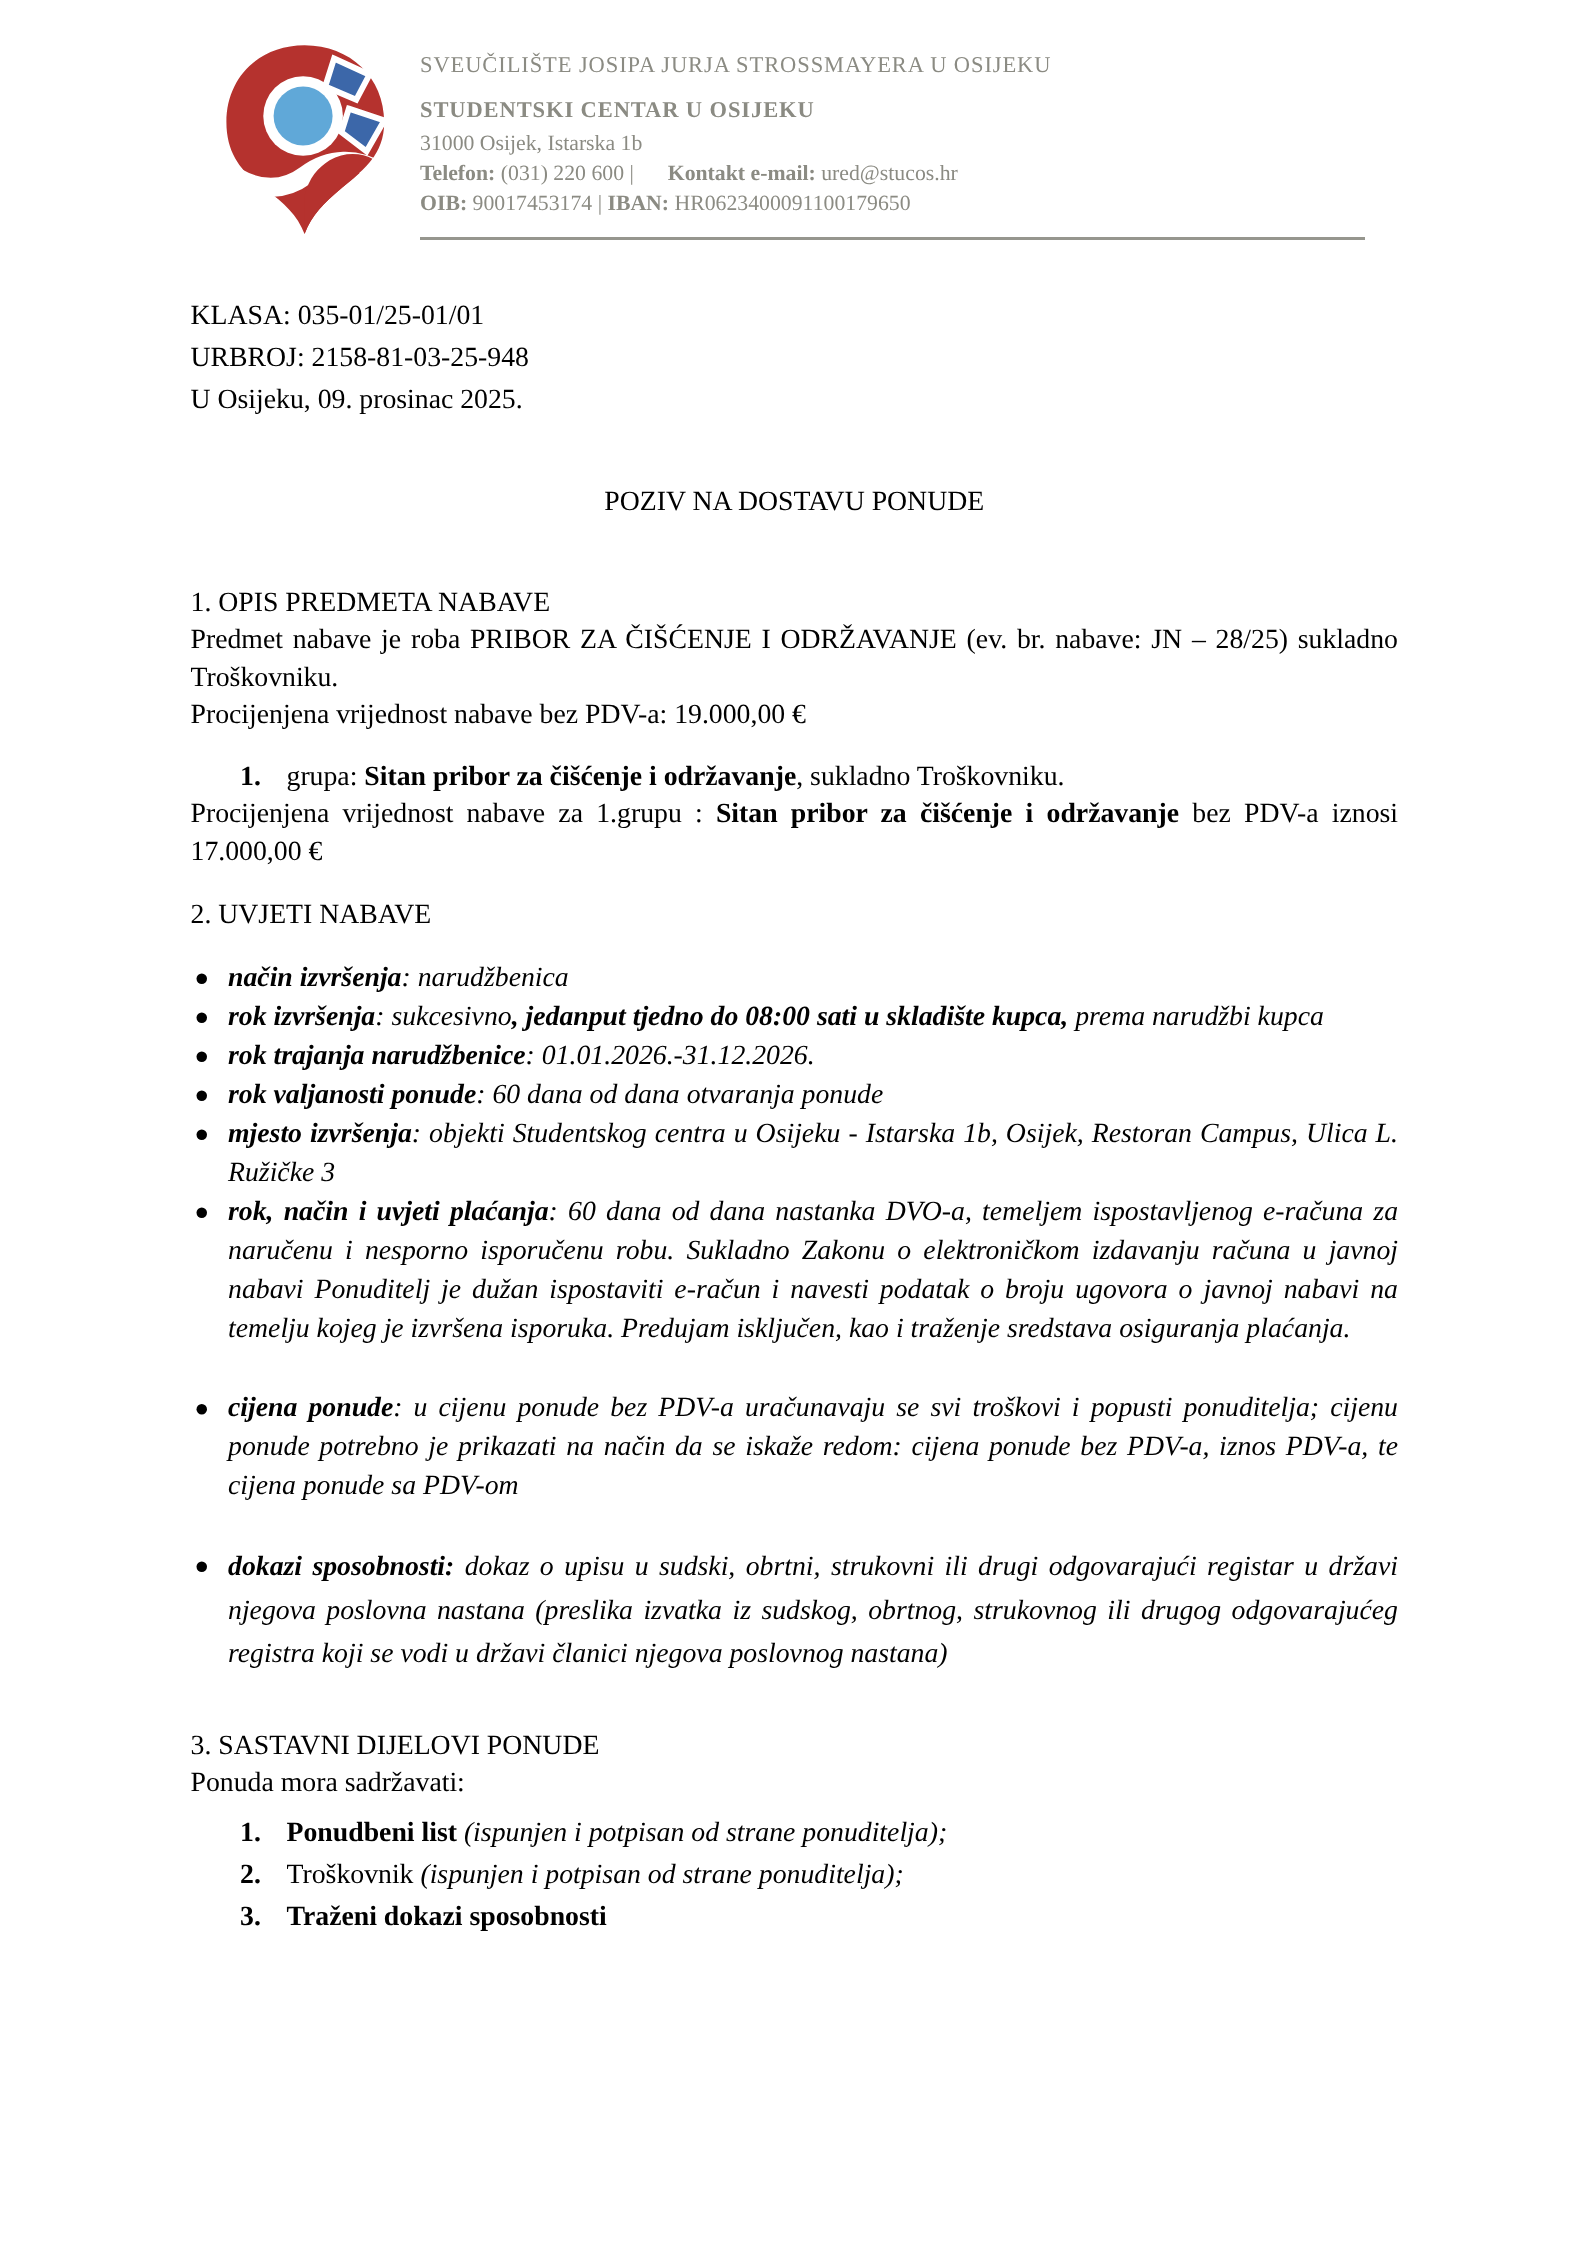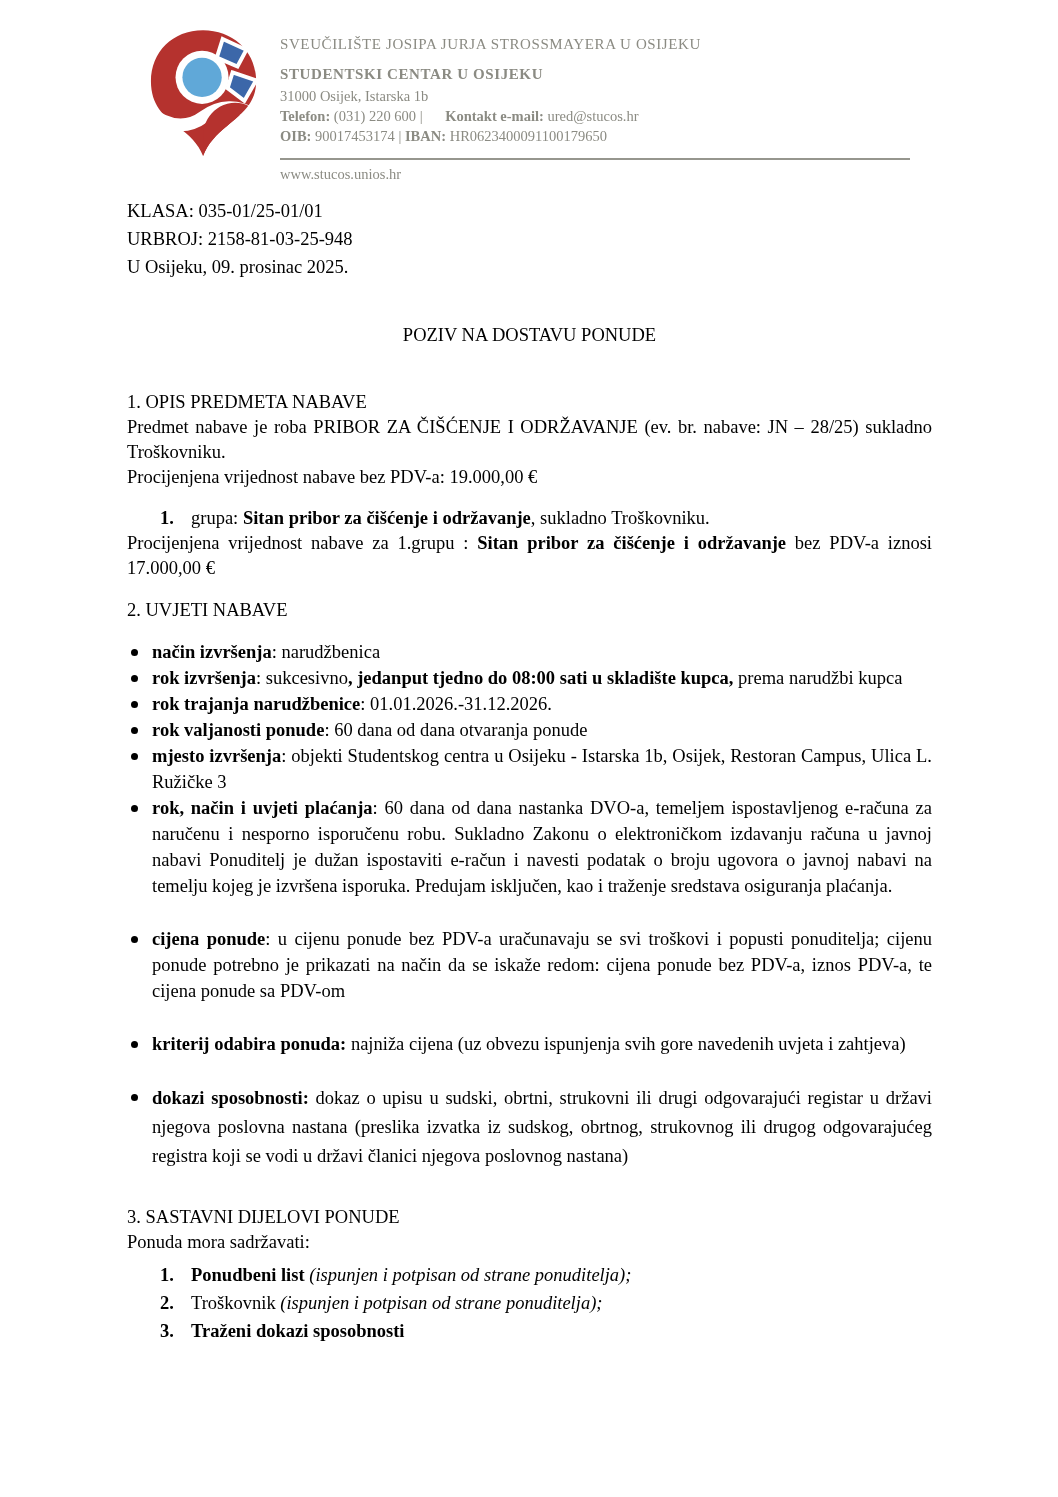--- a/index.html
+++ b/index.html
@@ -54,21 +54,21 @@
   p.para { margin: 0; }
   .just { text-align: justify; text-justify: inter-word; }
   .mt14 { margin-top: 14px; }
   .mt16 { margin-top: 16px; }
   .mt18 { margin-top: 18px; }
   .mt35 { margin-top: 35px; }
 
   .numitem { display: flex; margin-left: 33px; }
   .numitem .num { flex: 0 0 31px; font-weight: bold; }
 
-  ul.bullets { list-style: none; margin: 16px 0 0 0; padding: 0; line-height: 26px; }
+  ul.bullets { list-style: none; margin: 16px 0 0 0; padding: 0; line-height: 26px; font-style: italic; }
   li.bullet { display: flex; padding-left: 4px; }
   li.bullet .dot {
     flex: 0 0 7px; width: 7px; height: 7px;
     margin: 10px 14px 0 0;
     border-radius: 50%; background: #000000;
   }
   li.bullet .bt { flex: 1 1 auto; }
   li.gap { margin-top: 27px; }
   li.wide .bt { line-height: 29px; }
 
@@ -93,21 +93,20 @@
         <path d="M57,130 C62,117 70,109 82,99 C90,92 98,86 103,79 C96,75 84,74 74,80 C66,85 60,92 57,104 Z" fill="#b5322e"></path>
       </svg>
     </div>
     <div class="lh-text" style="color: rgb(139, 139, 131);">
       <div class="lh-line1">SVEUČILIŠTE JOSIPA JURJA STROSSMAYERA U OSIJEKU</div>
       <div class="lh-line2">STUDENTSKI CENTAR U OSIJEKU</div>
       <div class="lh-line">31000 Osijek, Istarska 1b</div>
       <div class="lh-line"><span style="font-weight: bold;">Telefon: </span><span>(031) 220 600  |  </span><span style="font-weight: bold; margin-left: 19px;">Kontakt e-mail: </span><span>ured@stucos.hr</span></div>
       <div class="lh-line"><span style="font-weight: bold;">OIB: </span><span>90017453174  |  </span><span style="font-weight: bold;">IBAN: </span><span>HR0623400091100179650</span></div>
       <div class="lh-rule"></div>
-      <div class="lh-site">www.stucos.unios.hr</div>
     </div>
   </header>
 
   <main class="content">
 
     <div class="meta">
       <div>KLASA: 035-01/25-01/01</div>
       <div>URBROJ: 2158-81-03-25-948</div>
       <div>U Osijeku, 09. prosinac 2025.</div>
     </div>
@@ -151,24 +150,20 @@
         <div class="bt just"><span style="font-weight: bold;">mjesto izvršenja</span><span>: objekti Studentskog centra u Osijeku - Istarska 1b, Osijek, Restoran Campus, Ulica L. Ružičke 3</span></div>
       </li>
       <li class="bullet">
         <span class="dot"></span>
         <div class="bt just"><span style="font-weight: bold;">rok, način i uvjeti plaćanja</span><span>: 60 dana od dana nastanka DVO-a, temeljem ispostavljenog e-računa za naručenu i nesporno isporučenu robu. Sukladno Zakonu o elektroničkom izdavanju računa u javnoj nabavi Ponuditelj je dužan ispostaviti e-račun i navesti podatak o broju ugovora o javnoj nabavi na temelju kojeg je izvršena isporuka. Predujam isključen, kao i traženje sredstava osiguranja plaćanja.</span></div>
       </li>
       <li class="bullet gap">
         <span class="dot"></span>
         <div class="bt just"><span style="font-weight: bold;">cijena ponude</span><span>: u cijenu ponude bez PDV-a uračunavaju se svi troškovi i popusti ponuditelja; cijenu ponude potrebno je prikazati na način da se iskaže redom: cijena ponude bez PDV-a, iznos PDV-a, te cijena ponude sa PDV-om</span></div>
       </li>
-      <li class="bullet gap">
-        <span class="dot"></span>
-        <div class="bt just"><span style="font-weight: bold;">kriterij odabira ponuda:</span><span> najniža cijena (uz obvezu ispunjenja svih gore navedenih uvjeta i zahtjeva)</span></div>
-      </li>
       <li class="bullet gap wide">
         <span class="dot"></span>
         <div class="bt just"><span style="font-weight: bold;">dokazi sposobnosti:</span><span> dokaz o upisu u sudski, obrtni, strukovni ili drugi odgovarajući registar u državi njegova poslovna nastana (preslika izvatka iz sudskog, obrtnog, strukovnog ili drugog odgovarajućeg registra koji se vodi u državi članici njegova poslovnog nastana)</span></div>
       </li>
     </ul>
 
     <h2 class="sec-heading h3-gap">3. SASTAVNI DIJELOVI PONUDE</h2>
 
     <p class="para intro-gap">Ponuda mora sadržavati:</p>
 

